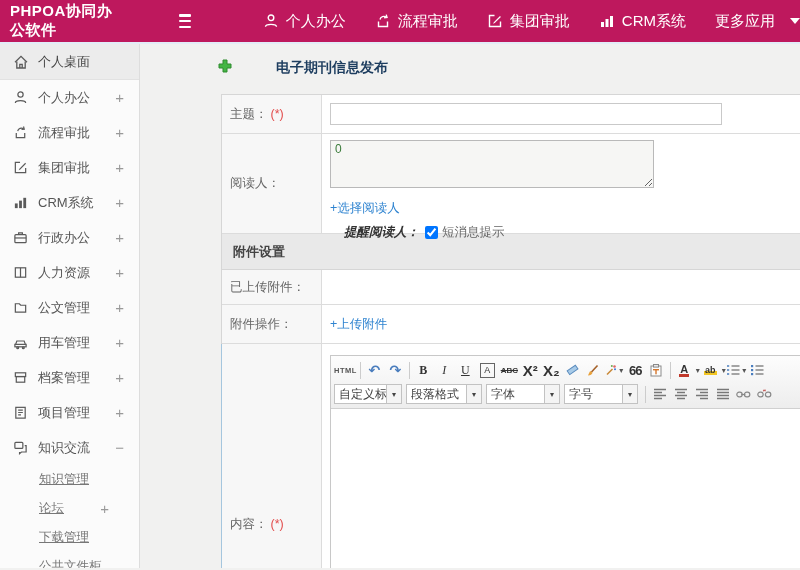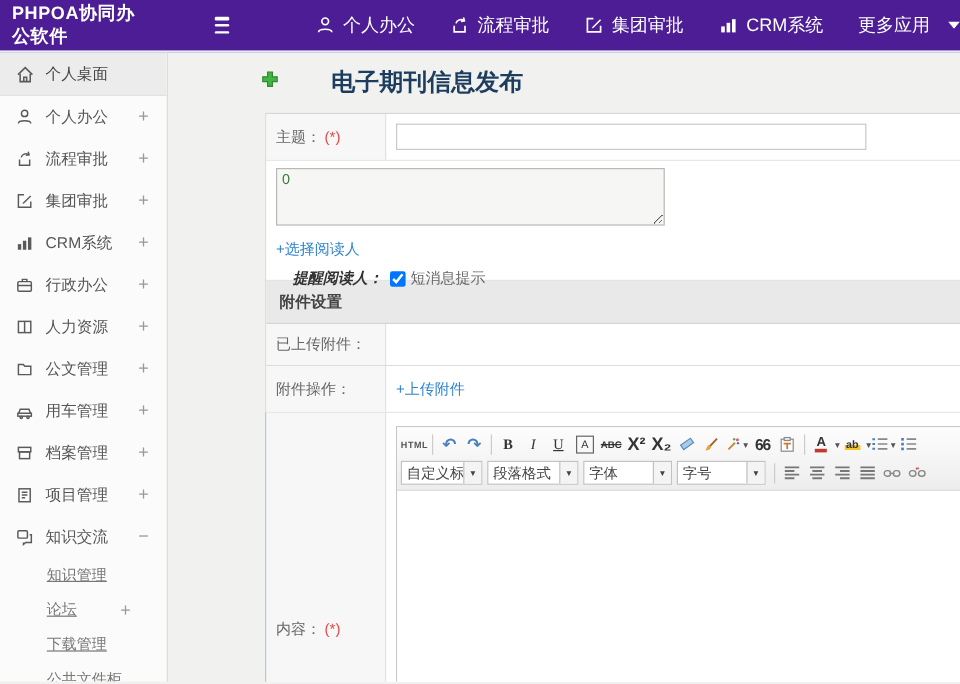--- a/index.html
+++ b/index.html
@@ -1,21 +1,21 @@
 <!DOCTYPE html>
 <html lang="zh"><head>
 <meta charset="utf-8">
 <style>
   html,body{margin:0;padding:0;}
   body{width:800px;height:570px;overflow:hidden;background:#f1f1f0;
        font-family:"Liberation Sans","DejaVu Sans",sans-serif;}
   .app{position:relative;width:800px;height:570px;overflow:hidden;}
 
   
-  .topbar{height:44px;background:#4c1d95;display:flex;align-items:center;color:#fff;
+  .topbar{height:44px;background:#be185d;display:flex;align-items:center;color:#fff;
           border-bottom:2px solid #e3ecf7;box-sizing:border-box;gap:40px;}
   .brand{font-size:15px;font-weight:bold;padding-left:10px;width:192px;letter-spacing:.5px;}
   .hamburger{width:20px;height:14px;display:flex;flex-direction:column;justify-content:space-between;
              cursor:pointer;margin-left:14px;}
   .hamburger span{display:block;height:2.5px;background:#fff;border-radius:1px;}
   .topnav{display:flex;align-items:center;margin-left:32px;gap:29px;}
   .nav-item{display:flex;align-items:center;gap:7px;font-size:15px;cursor:pointer;color:#fff;white-space:nowrap;}
   .nav-item svg{display:block;}
 
   
@@ -27,21 +27,21 @@
   .side-item.active{background:#ececec;border-bottom:1px solid #e2e2e2;color:#444;}
   .side-item .ic{width:17px;display:flex;justify-content:center;color:#5a5a5a;}
   .side-item .lbl{margin-left:9px;flex:1;}
   .expander{color:#999;font-size:15px;font-weight:300;}
   .sub-item{height:29px;display:flex;align-items:center;padding:0 30px 0 39px;
             color:#777;font-size:12.5px;cursor:pointer;}
   .sub-item .lbl{flex:1;text-decoration:underline;}
 
   .content{flex:1;padding-top:12px;overflow:hidden;}
   .page-title{display:flex;align-items:center;gap:5px;margin:2px 0 16px 78px;height:20px;}
-  .page-title h1{font-size:20px;font-weight:bold;color:#1d3d5f;margin:0;padding-left:39px;}
+  .page-title h1{font-size:14px;font-weight:bold;color:#1d3d5f;margin:0;padding-left:39px;}
 
   
   .form{margin-left:81px;width:720px;border:1px solid #d6d6d6;background:#fff;box-sizing:border-box;}
   .frow{display:flex;border-bottom:1px solid #dcdcdc;}
   .frow:last-child{border-bottom:none;}
   .fl{width:100px;flex-shrink:0;background:#f7f7f7;border-right:1px solid #dcdcdc;
       display:flex;align-items:center;padding-left:8px;font-size:12.5px;color:#666;box-sizing:border-box;}
   .fl .req{color:#e24c4c;margin-left:3px;}
   .fv{flex:1;background:#fff;padding:6px 8px;box-sizing:border-box;}
   .row-subject{height:38px;}
@@ -317,20 +317,23 @@
           <div class="fl">
             <span>主题：</span>
             <span class="req">(*)</span>
           </div>
           <div class="fv">
             <input class="subject-input" type="text" value="" style="">
           </div>
         </div>
 
         <div class="frow row-readers">
+          <div class="fl">
+            <span>阅读人：</span>
+          </div>
           <div class="fv">
             <textarea class="readers-ta" style="">0</textarea>
             <div class="readers-links">
               <a class="link">+选择阅读人</a>
             </div>
             <div class="readers-hintline">
               <span class="remind">提醒阅读人：</span>
               <input type="checkbox" checked="" style="">
               <span>短消息提示</span>
             </div>

